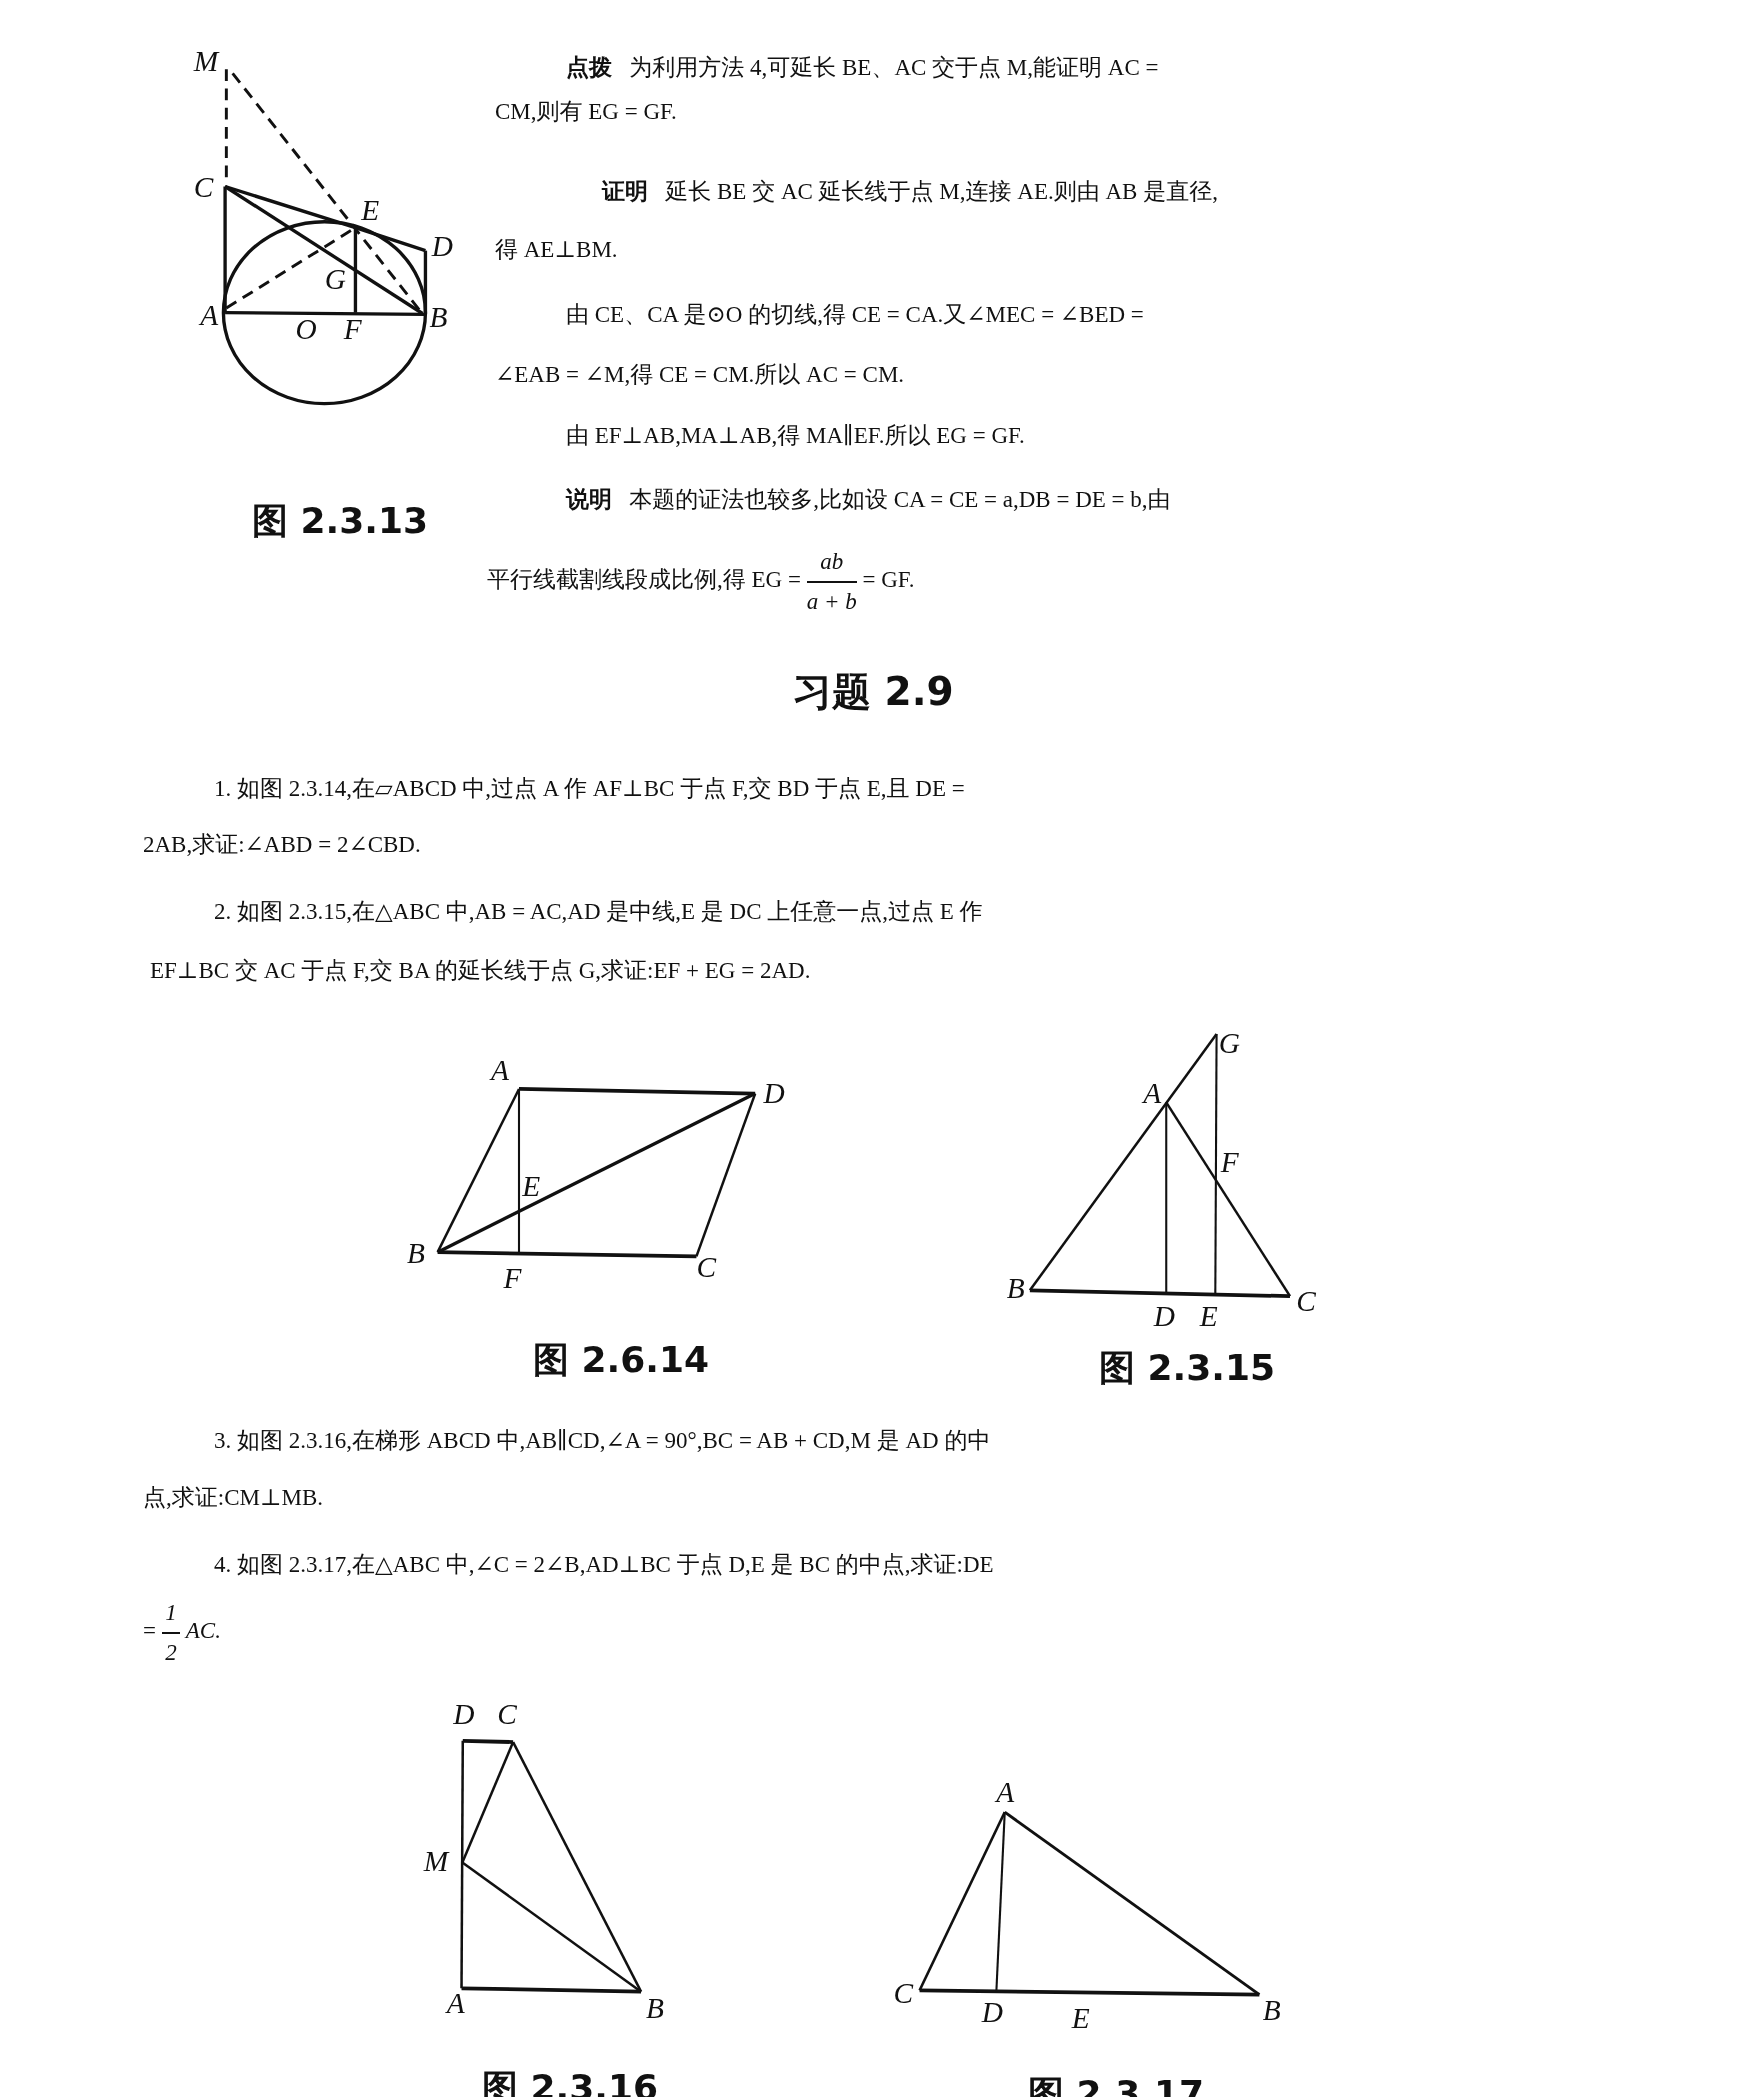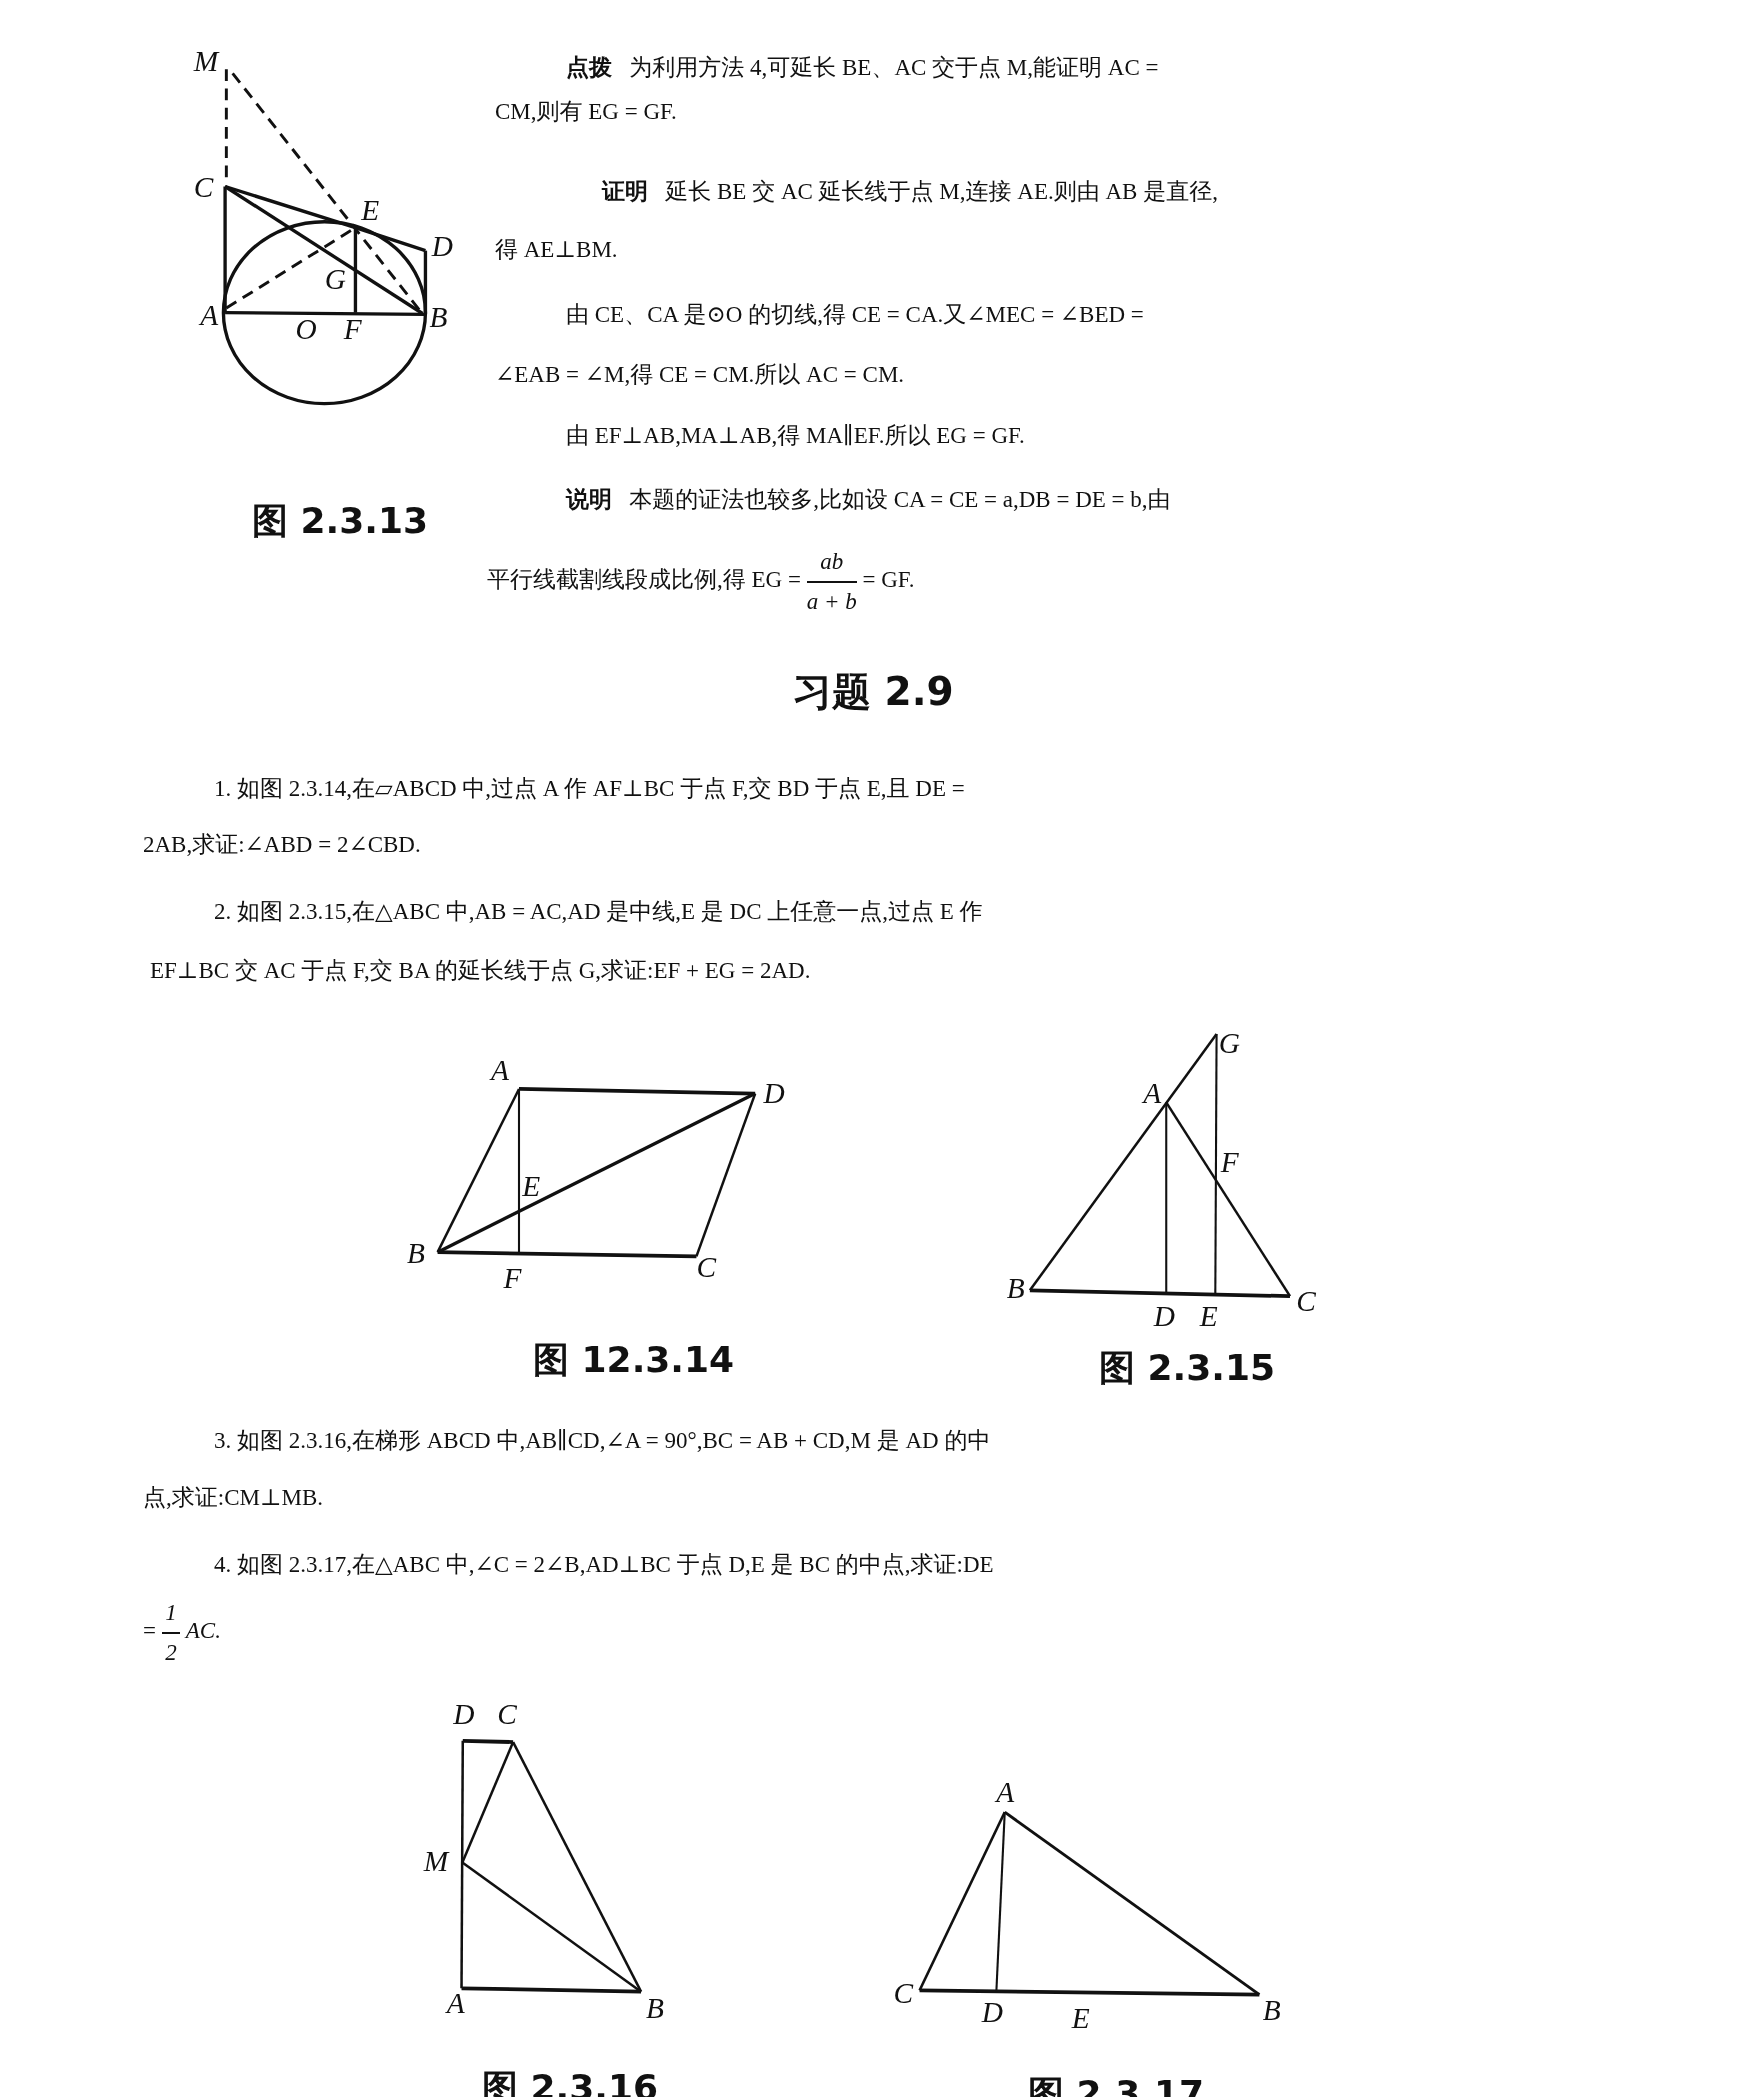--- a/index.html
+++ b/index.html
@@ -136,21 +136,21 @@
     <line stroke-width="9" x1="2192" y1="4745" x2="3002" y2="4755"></line>
     <line stroke-width="5" x1="2395" y1="4320" x2="2375" y2="4748"></line>
   </g>
   <text class="lbl" x="2375" y="4295">A</text>
   <text class="lbl" x="2130" y="4775">C</text>
   <text class="lbl" x="2340" y="4820">D</text>
   <text class="lbl" x="2555" y="4835">E</text>
   <text class="lbl" x="3010" y="4815">B</text>
 </svg>
 
-<div class="caption" style="left:533px;top:1336px;">图 12.3.14</div>
+<div class="caption" style="left:533px;top:1336px;">图 2.6.14</div>
 <div class="caption" style="left:1099px;top:1344px;">图 2.3.15</div>
 
 <div class="line" style="left:214px;top:1420px;">3. 如图 2.3.16,在梯形 ABCD 中,AB∥CD,∠A = 90°,BC = AB + CD,M 是 AD 的中</div>
 <div class="line" style="left:143px;top:1477px;">点,求证:CM⊥MB.</div>
 <div class="line" style="left:214px;top:1544px;">4. 如图 2.3.17,在△ABC 中,∠C = 2∠B,AD⊥BC 于点 D,E 是 BC 的中点,求证:DE</div>
 <div class="line" style="left:143px;top:1594px;">
   <span>=</span>
   <span class="frac">
     <span class="num">1</span>
     <span>2</span>

